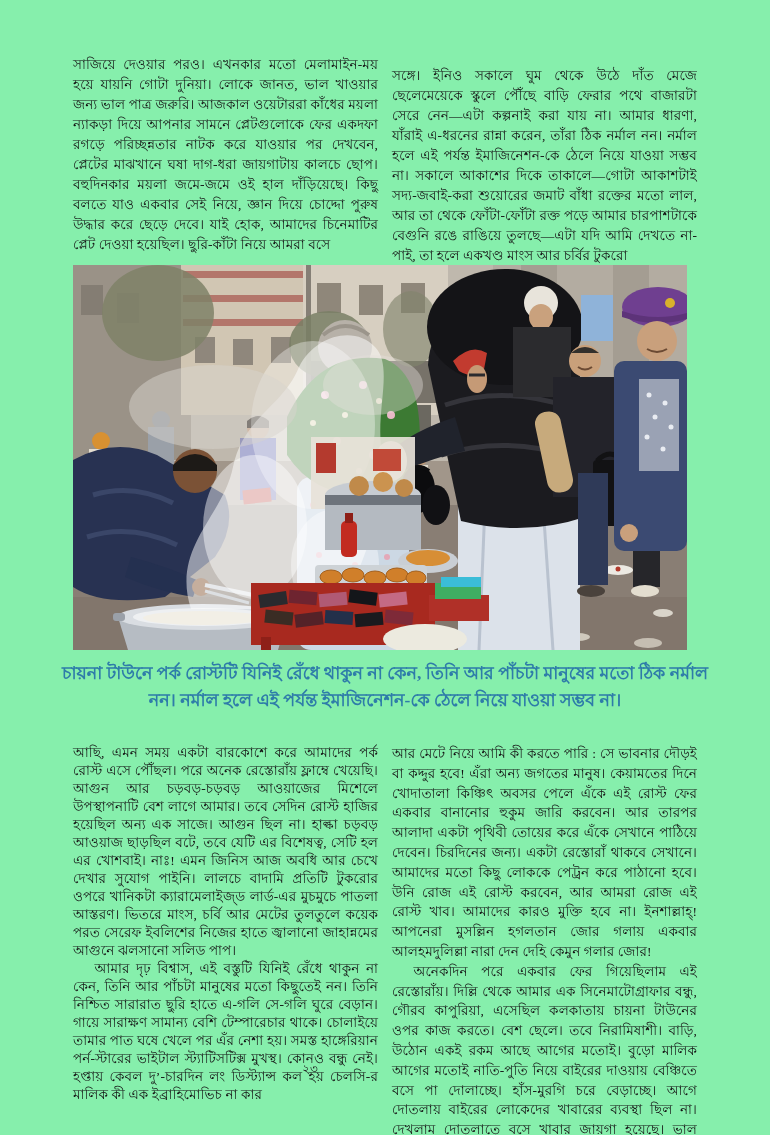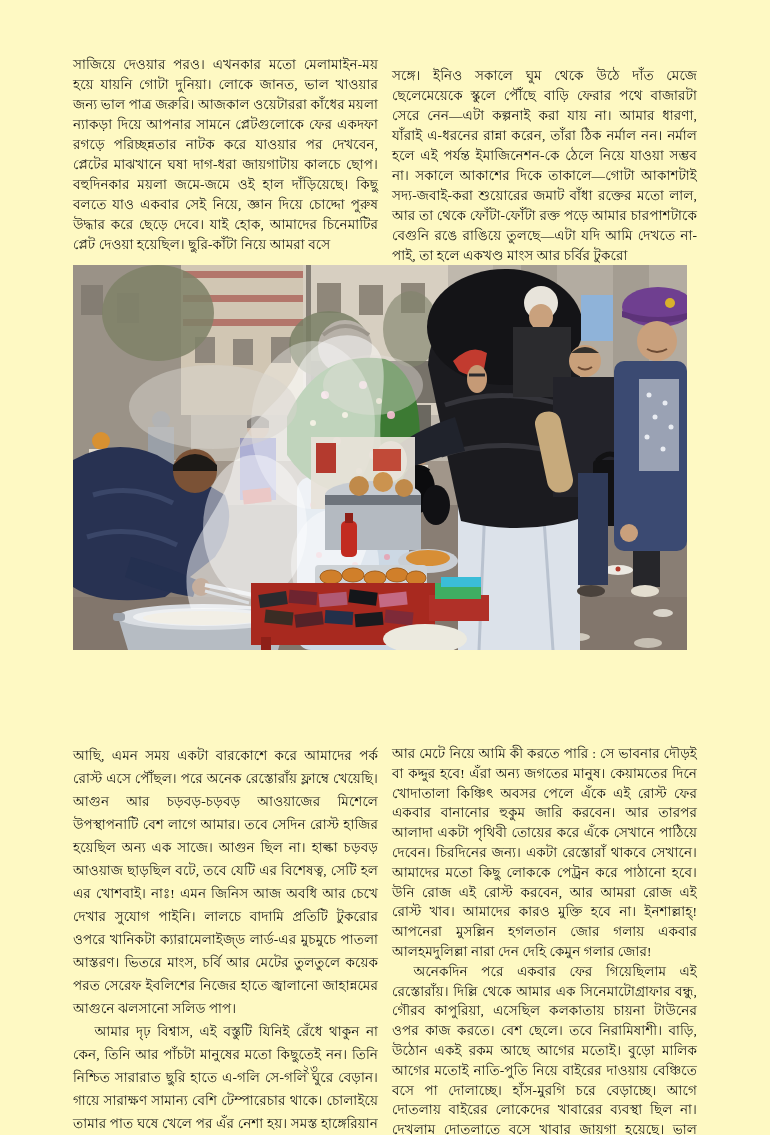--- a/index.html
+++ b/index.html
@@ -1,31 +1,31 @@
 <!DOCTYPE html>
 <html lang="bn"><head>
 <meta charset="utf-8">
 <style>
   html,body{margin:0;padding:0;}
   body{
     width:770px;height:1135px;background:#ffffff;position:relative;
     font-family:"Liberation Serif","DejaVu Serif",serif;
     color:#141414;overflow:hidden;
   }
-  .page{position:absolute;inset:0;background:#fef9c3;padding-left:37px;}
+  .page{position:absolute;inset:0;background:#86efac;padding-left:37px;}
   .col{
     position:absolute;width:305px;
     font-size:13.5px;line-height:20px;text-align:justify;
     letter-spacing:.1px;
   }
   .col p{margin:0;}
   .col p.indent{text-indent:1.6em;}
   .top-left{left:73px;top:55px;height:185px;}
   .top-right{left:392px;top:66px;height:185px;}
-  .bot-left{left:73px;top:744px;height:340px;line-height:23px;}
+  .bot-left{left:73px;top:744px;height:340px;line-height:18px;}
   .bot-right{left:392px;top:744px;height:340px;line-height:19.8px;font-family:Liberation Serif, serif;}
   .photo{
     position:absolute;left:73px;top:265px;width:614px;height:385px;
     background:#b4ab9f;overflow:hidden;
   }
   .photo svg{display:block;}
   .caption{
     position:absolute;left:60px;top:660px;width:650px;
     text-align:center;color:#2e7ca9;
     font-size:17.5px;line-height:27px;font-weight:bold;
@@ -277,20 +277,24 @@
           <rect x="312" y="346" width="28" height="13" fill="#7e2a38" transform="rotate(6 326 352)"></rect>
         </g>
         <rect x="356" y="330" width="60" height="26" fill="#b03028"></rect>
         <rect x="362" y="318" width="46" height="16" fill="#3fae62"></rect>
         <rect x="368" y="312" width="40" height="10" fill="#3bbdd8"></rect>
         <ellipse cx="352" cy="374" rx="42" ry="15" fill="#eceadf"></ellipse>
       </g>
     </svg>
   </div>
 
+  <div class="caption">
+    <span class="cap-line">চায়না টাউনে পর্ক রোস্টটি যিনিই রেঁধে থাকুন না কেন, তিনি আর পাঁচটা মানুষের মতো ঠিক নর্মাল</span>
+    <span class="cap-line">নন। নর্মাল হলে এই পর্যন্ত ইমাজিনেশন-কে ঠেলে নিয়ে যাওয়া সম্ভব না।</span>
+  </div>
 
   <div class="col bot-left">
     <p>আছি, এমন সময় একটা বারকোশে করে আমাদের পর্ক রোস্ট এসে পৌঁছল। পরে অনেক রেস্তোরাঁয় ফ্লাম্বে খেয়েছি। আগুন আর চড়বড়-চড়বড় আওয়াজের মিশেলে উপস্থাপনাটি বেশ লাগে আমার। তবে সেদিন রোস্ট হাজির হয়েছিল অন্য এক সাজে। আগুন ছিল না। হাল্কা চড়বড় আওয়াজ ছাড়ছিল বটে, তবে যেটি এর বিশেষত্ব, সেটি হল এর খোশবাই। নাঃ! এমন জিনিস আজ অবধি আর চেখে দেখার সুযোগ পাইনি। লালচে বাদামি প্রতিটি টুকরোর ওপরে খানিকটা ক্যারামেলাইজ্‌ড লার্ড-এর মুচমুচে পাতলা আস্তরণ। ভিতরে মাংস, চর্বি আর মেটের তুলতুলে কয়েক পরত সেরেফ ইবলিশের নিজের হাতে জ্বালানো জাহান্নমের আগুনে ঝলসানো সলিড পাপ।</p>
     <p class="indent">আমার দৃঢ় বিশ্বাস, এই বস্তুটি যিনিই রেঁধে থাকুন না কেন, তিনি আর পাঁচটা মানুষের মতো কিছুতেই নন। তিনি নিশ্চিত সারারাত ছুরি হাতে এ-গলি সে-গলি ঘুরে বেড়ান। গায়ে সারাক্ষণ সামান্য বেশি টেম্পারেচার থাকে। চোলাইয়ে তামার পাত ঘষে খেলে পর এঁর নেশা হয়। সমস্ত হাঙ্গেরিয়ান পর্ন-স্টারের ভাইটাল স্ট্যাটিসটিক্স মুখস্থ। কোনও বন্ধু নেই। হপ্তায় কেবল দু’-চারদিন লং ডিস্ট্যান্স কল হয় চেলসি-র মালিক কী এক ইব্রাহিমোভিচ না কার</p>
   </div>
   <div class="col bot-right">
     <p>আর মেটে নিয়ে আমি কী করতে পারি : সে ভাবনার দৌড়ই বা কদ্দুর হবে! এঁরা অন্য জগতের মানুষ। কেয়ামতের দিনে খোদাতালা কিঞ্চিৎ অবসর পেলে এঁকে এই রোস্ট ফের একবার বানানোর হুকুম জারি করবেন। আর তারপর আলাদা একটা পৃথিবী তোয়ের করে এঁকে সেখানে পাঠিয়ে দেবেন। চিরদিনের জন্য। একটা রেস্তোরাঁ থাকবে সেখানে। আমাদের মতো কিছু লোককে পেট্রন করে পাঠানো হবে। উনি রোজ এই রোস্ট করবেন, আর আমরা রোজ এই রোস্ট খাব। আমাদের কারও মুক্তি হবে না। ইনশাল্লাহ্! আপনেরা মুসল্লিন হগলতান জোর গলায় একবার আলহমদুলিল্লা নারা দেন দেহি কেমুন গলার জোর!</p>
     <p class="indent">অনেকদিন পরে একবার ফের গিয়েছিলাম এই রেস্তোরাঁয়। দিল্লি থেকে আমার এক সিনেমাটোগ্রাফার বন্ধু, গৌরব কাপুরিয়া, এসেছিল কলকাতায় চায়না টাউনের ওপর কাজ করতে। বেশ ছেলে। তবে নিরামিষাশী। বাড়ি, উঠোন একই রকম আছে আগের মতোই। বুড়ো মালিক আগের মতোই নাতি-পুতি নিয়ে বাইরের দাওয়ায় বেঞ্চিতে বসে পা দোলাচ্ছে। হাঁস-মুরগি চরে বেড়াচ্ছে। আগে দোতলায় বাইরের লোকেদের খাবারের ব্যবস্থা ছিল না। দেখলাম দোতলাতে বসে খাবার জায়গা হয়েছে। ভাল লাগল।</p>
   </div>
 

